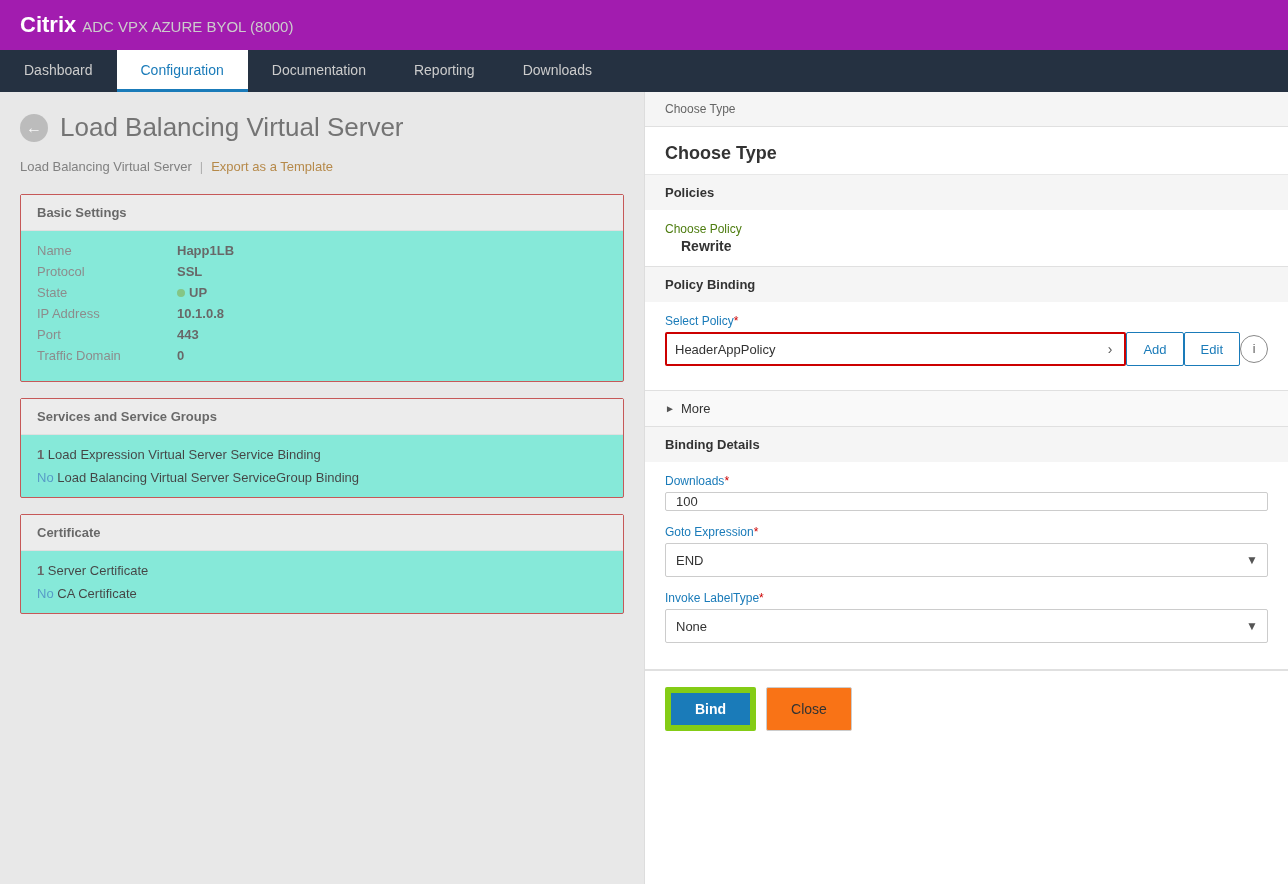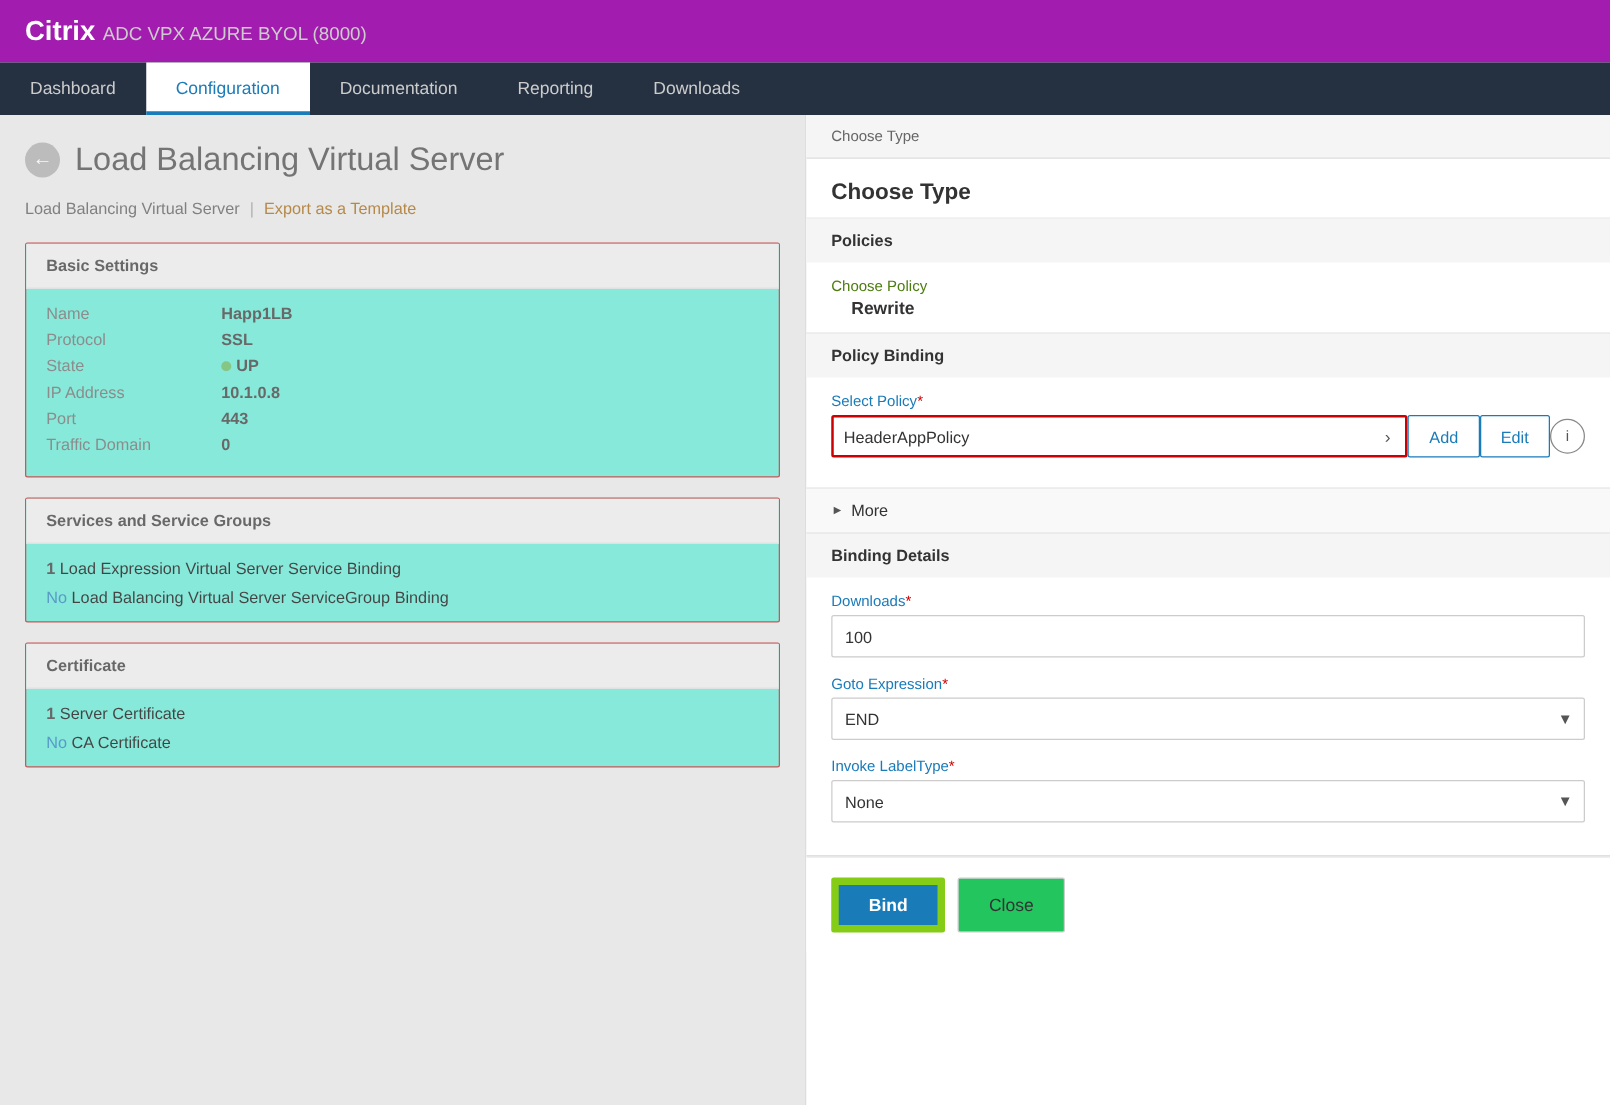--- a/index.html
+++ b/index.html
@@ -272,21 +272,21 @@
       cursor: pointer;
     }
     .more-arrow { font-size: 10px; color: #555; }
 
     .form-input {
       width: 100%;
       border: 1px solid #ccc;
       border-radius: 2px;
       padding: 6px 10px;
       font-size: 13px;
-      height: 34px;
+      height: 19px;
       color: #333;
     }
     .form-select-wrap {
       position: relative;
       width: 100%;
     }
     .form-select {
       width: 100%;
       border: 1px solid #ccc;
       border-radius: 2px;
@@ -323,21 +323,21 @@
       background: #1a7bb9;
       color: #fff;
       border: 6px solid #84cc16;
       padding: 8px 24px;
       border-radius: 2px;
       cursor: pointer;
       font-size: 14px;
       font-weight: bold;
     }
     .btn-secondary {
-      background: #22c55e;
+      background: #f97316;
       color: #333;
       border: 1px solid #ccc;
       padding: 8px 24px;
       border-radius: 2px;
       cursor: pointer;
       font-size: 14px;
     }
   </style>
 </head>
 <body>

